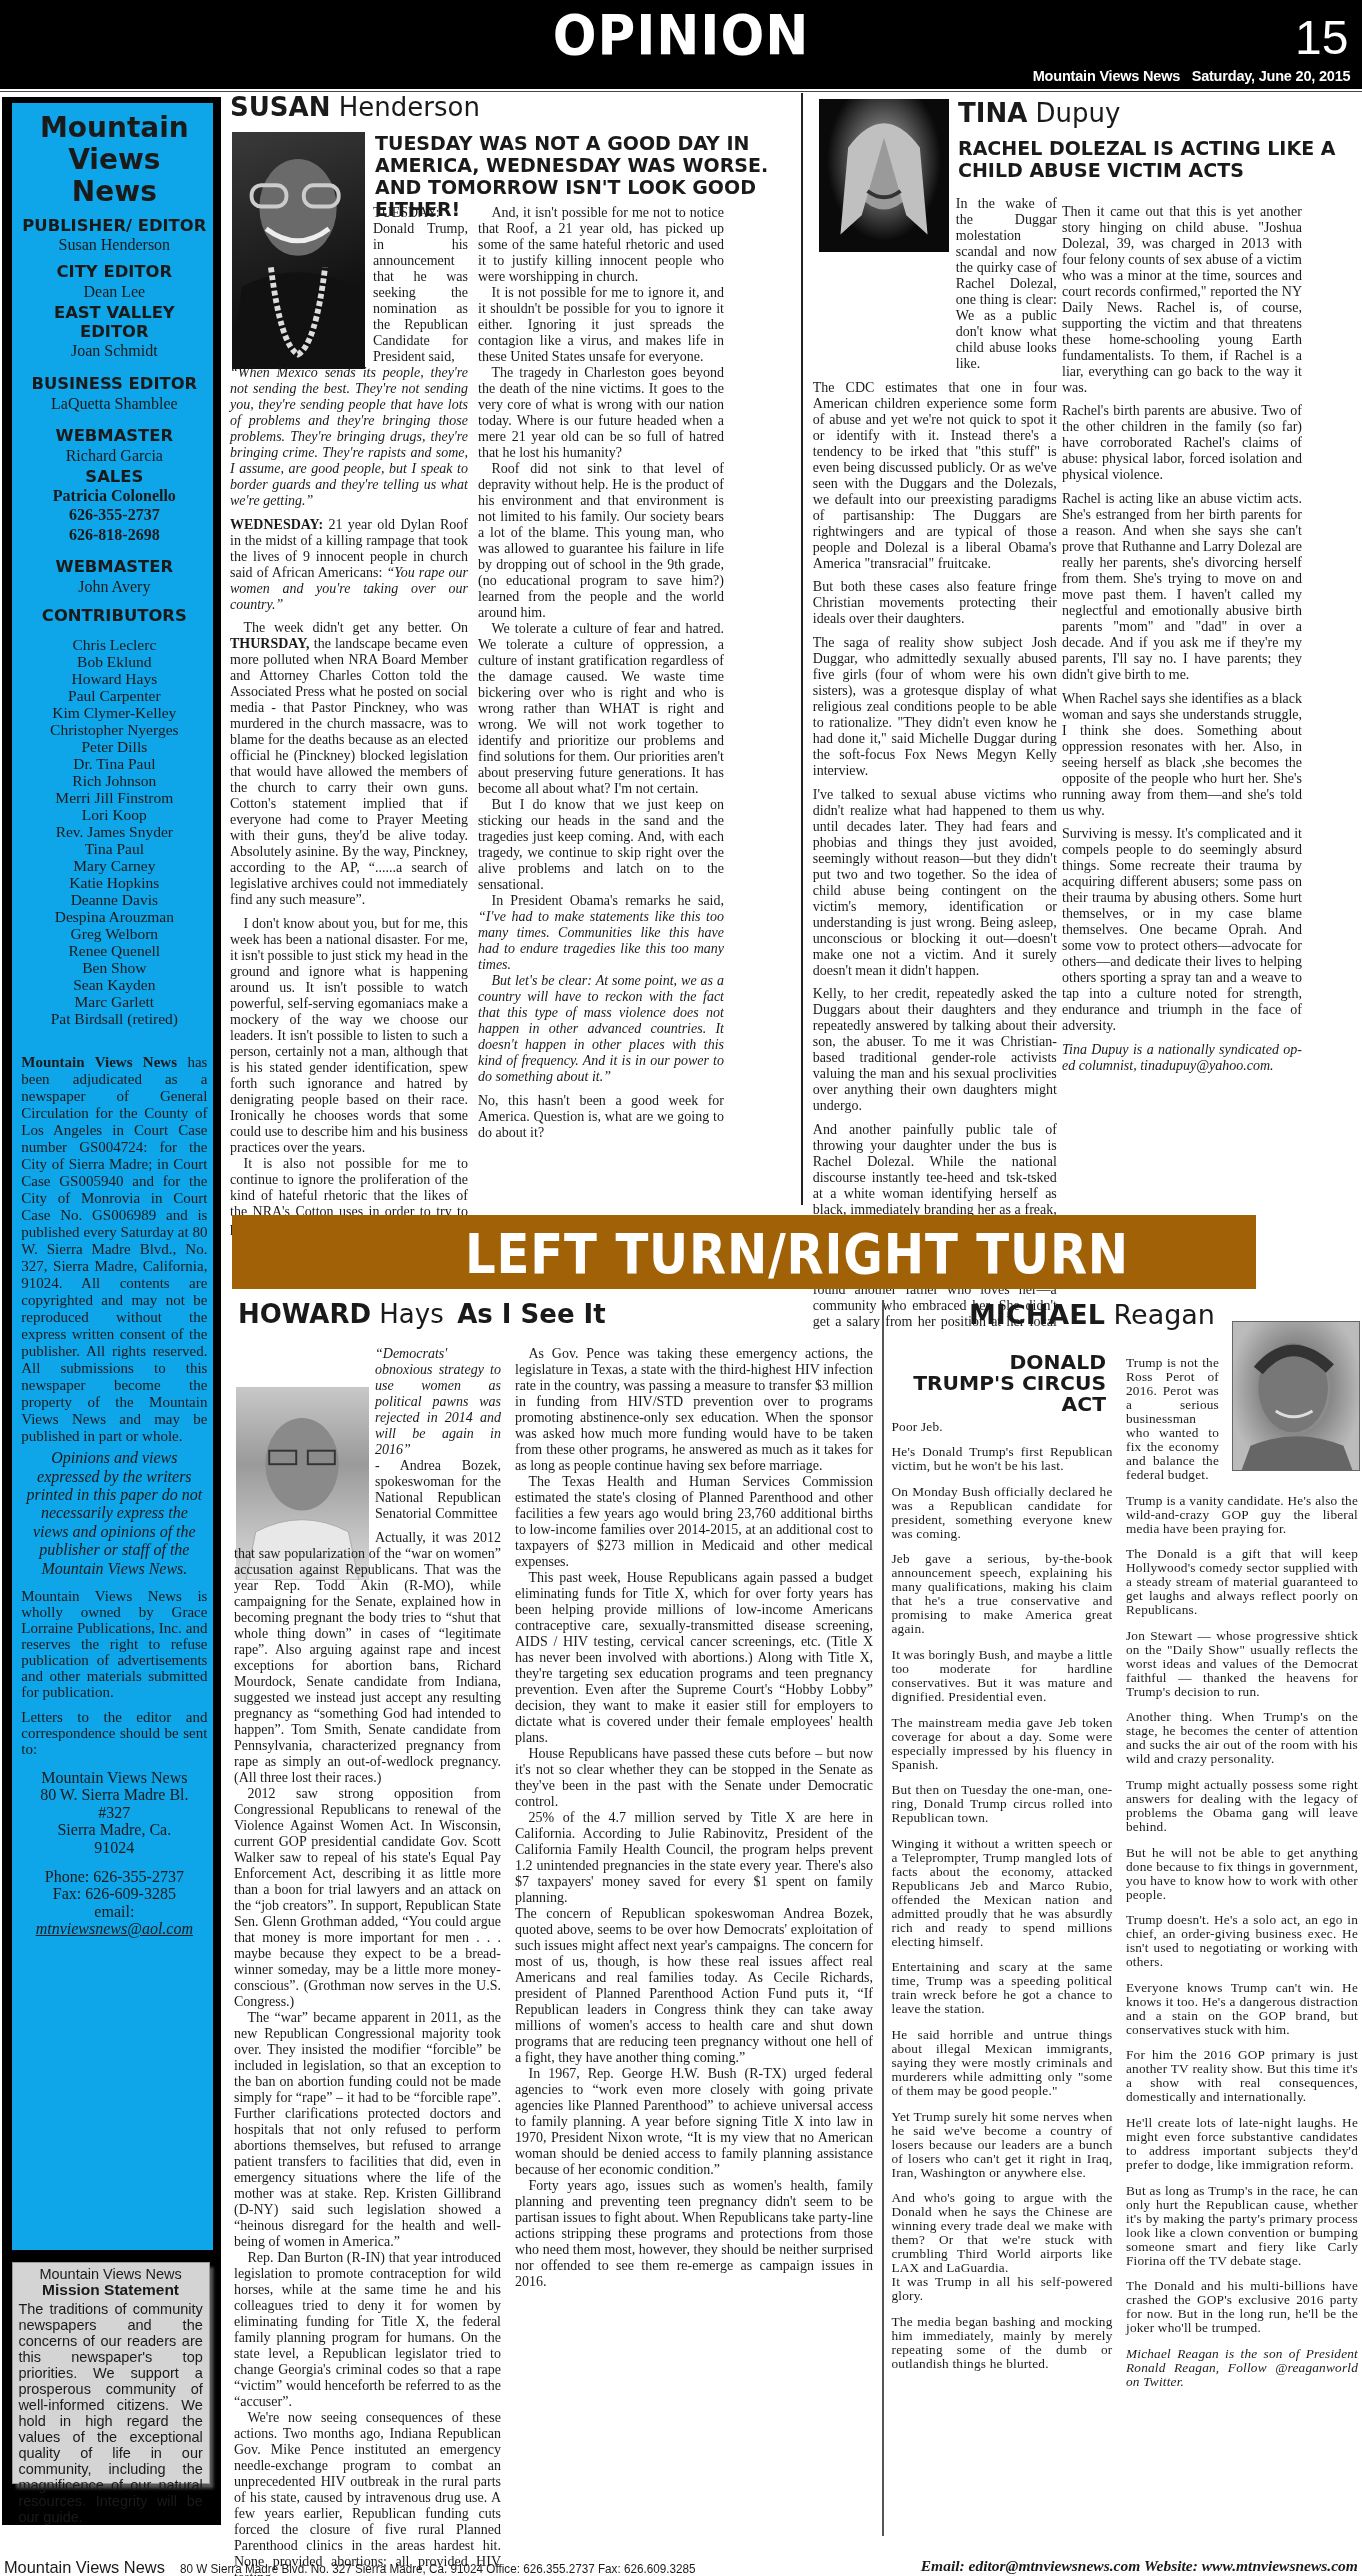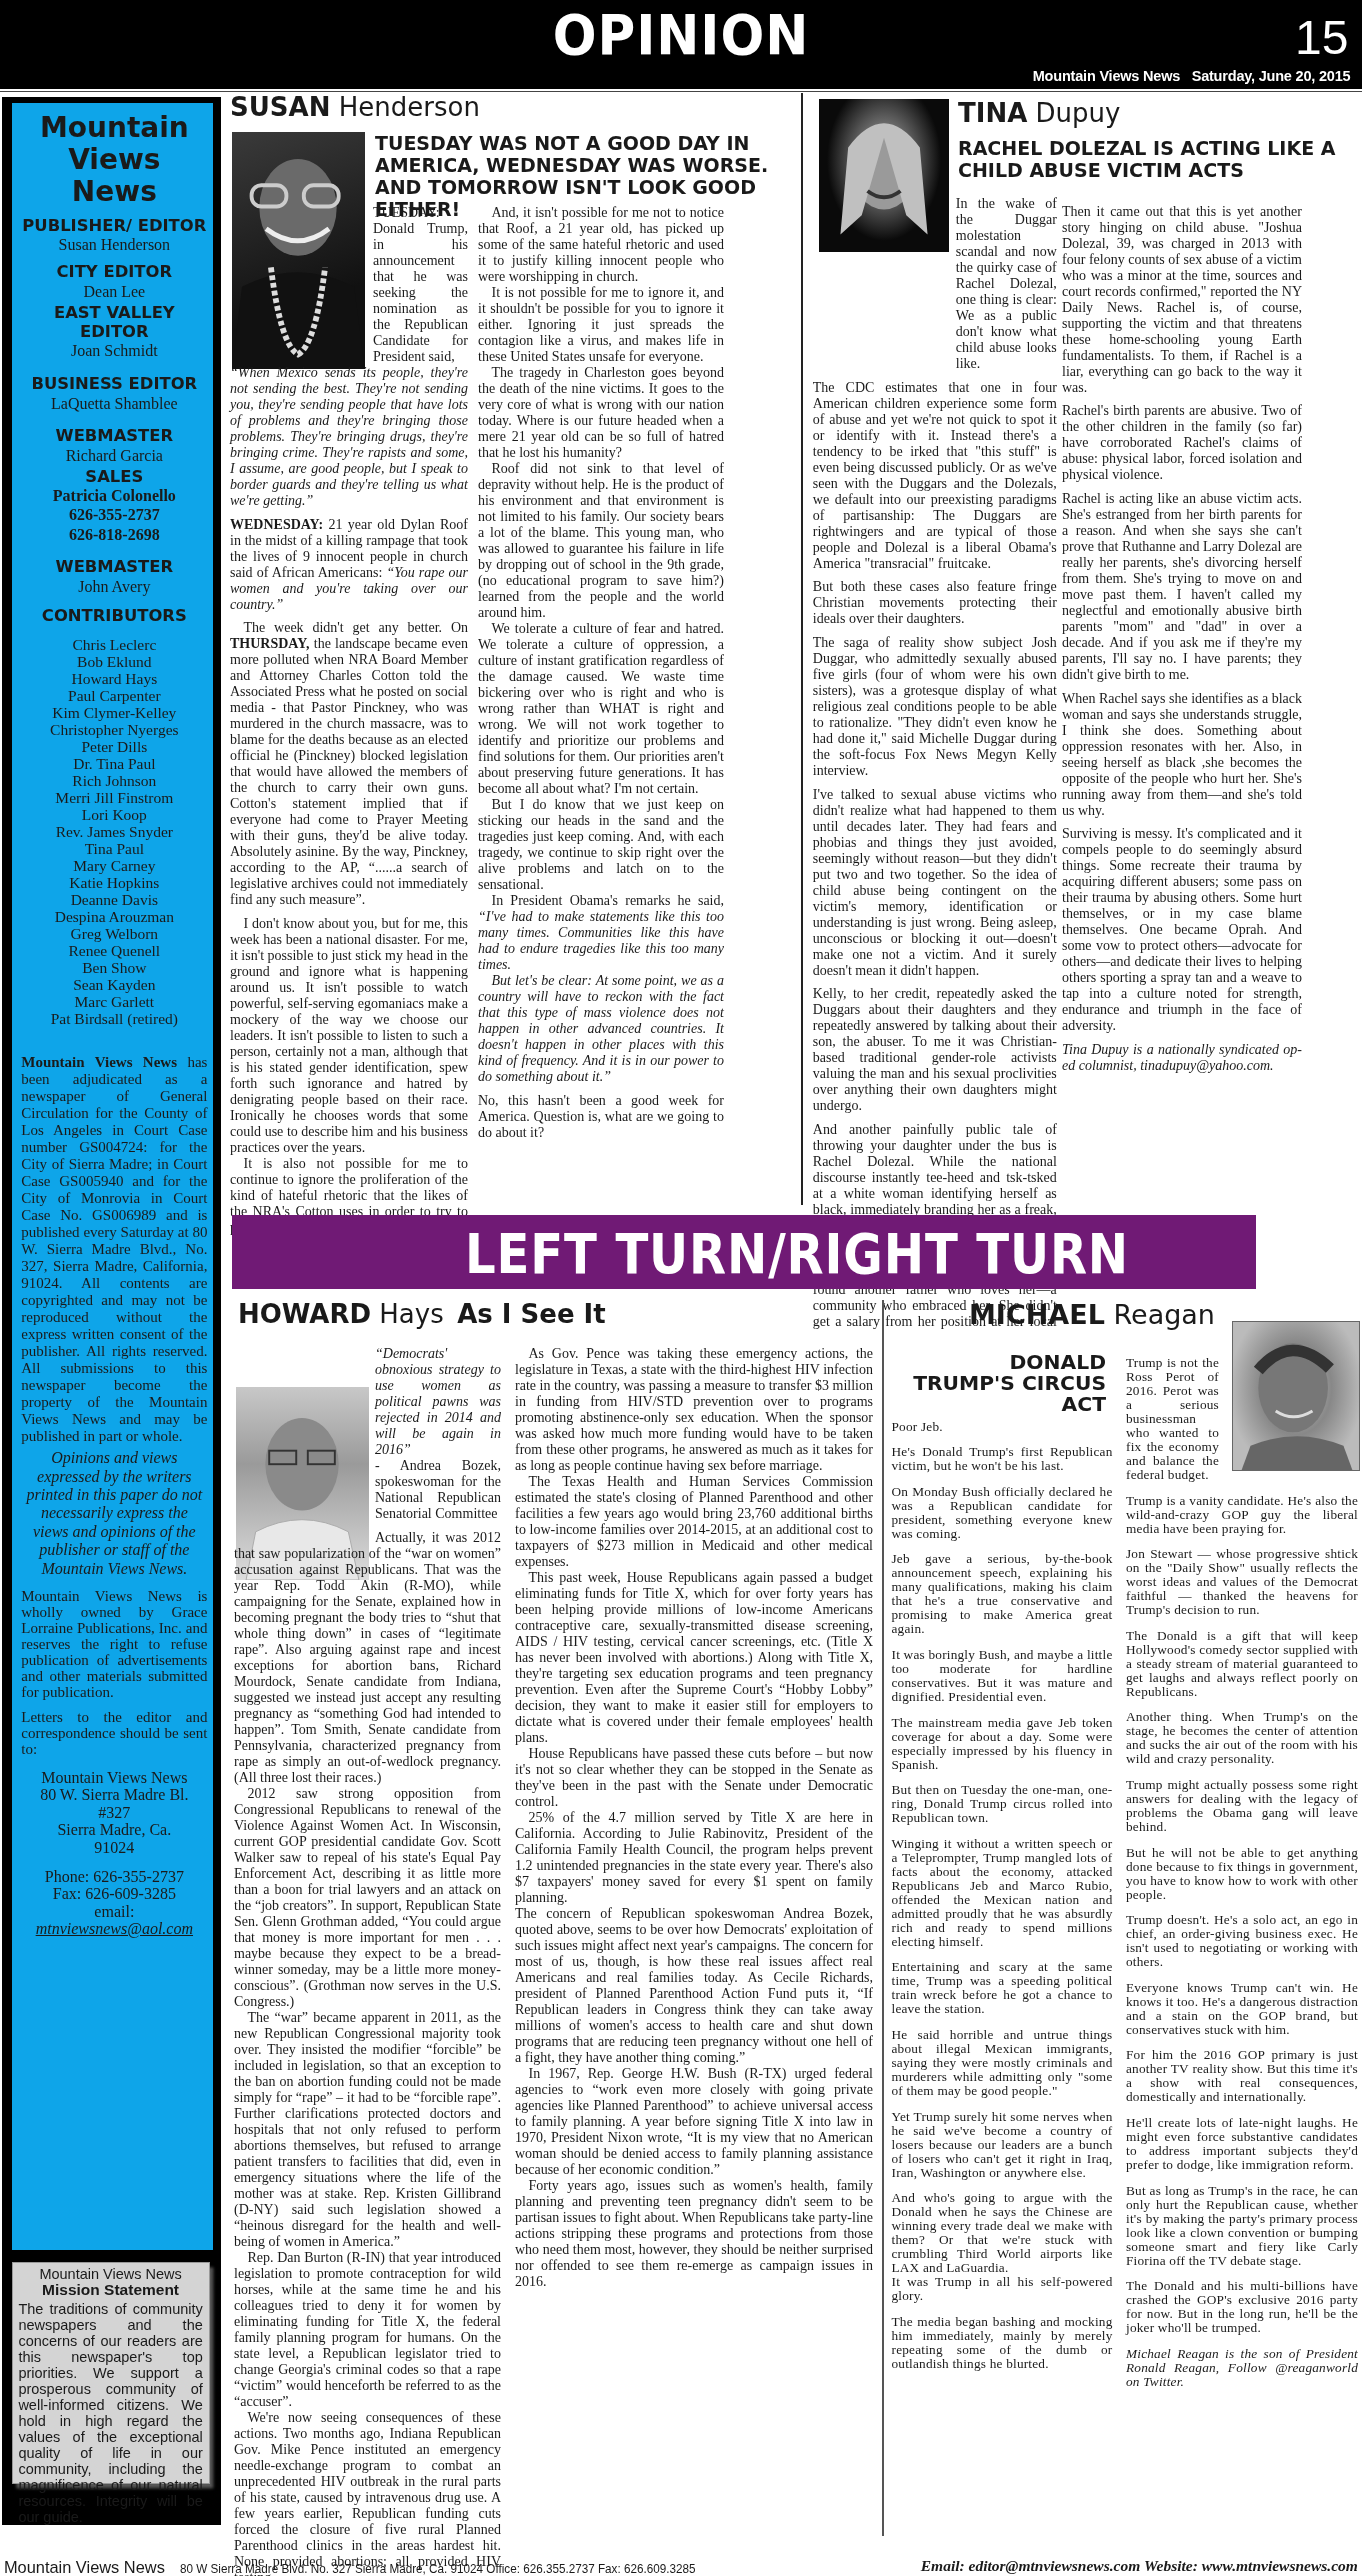--- a/index.html
+++ b/index.html
@@ -58,21 +58,21 @@
   
   .tina { position: absolute; left: 807px; top: 93px; width: 551px; height: 1114px; }
   .tina .photo { left: 11.6px; top: 5.8px; width: 130px; height: 153px; background: radial-gradient(ellipse at 50% 40%, #bbb 0%, #666 30%, #0a0a0a 62%); }
   .tina .byline { position: absolute; left: 151px; top: 5.8px; }
   .tina .headline { position: absolute; left: 151px; top: 44px; width: 397px; }
   .tina .col1 { position: absolute; left: 5.8px; top: 103px; width: 244px; }
   .tina .col1-head { margin-left: 143px; width: 101px; }
   .tina .col2 { position: absolute; left: 255px; top: 103px; width: 240px; }
 
   
-  .banner { position: absolute; left: 232px; top: 1215px; width: 1024px; height: 74px; background: #701a75; color: #fff; }
+  .banner { position: absolute; left: 232px; top: 1215px; width: 1024px; height: 74px; background: #a16207; color: #fff; }
   .banner span { position: absolute; left: 0; width: 1130px; top: 5.8px; text-align: center;
     font-family: "DejaVu Sans", sans-serif; font-weight: bold; font-size: 56px; letter-spacing: 1px; transform: scaleX(0.86); }
 
   
   .howard { position: absolute; left: 234px; top: 1296px; width: 642px; height: 1238px; }
   .howard .byline { position: absolute; left: 3.9px; top: 3.9px; }
   .howard .byline .col-name { font-weight: bold; margin-left: 13.5px; }
   .howard .photo { left: 1.9px; top: 44px; width: 133px; height: 268px; background: linear-gradient(180deg,#c8c8c8,#9a9a9a 40%,#ddd); }
   .howard .col1 { position: absolute; left: 0; top: 43px; width: 267px; }
   .howard .col1-head { margin-left: 141px; width: 126px; }
@@ -323,22 +323,22 @@
     <p class="gap">Entertaining and scary at the same time, Trump was a speeding political train wreck before he got a chance to leave the station.</p>
     <p class="gap">He said horrible and untrue things about illegal Mexican immigrants, saying they were mostly criminals and murderers while admitting only "some of them may be good people."</p>
     <p class="gap">Yet Trump surely hit some nerves when he said we've become a country of losers because our leaders are a bunch of losers who can't get it right in Iraq, Iran, Washington or anywhere else.</p>
     <p class="gap">And who's going to argue with the Donald when he says the Chinese are winning every trade deal we make with them? Or that we're stuck with crumbling Third World airports like LAX and LaGuardia.</p>
     <p>It was Trump in all his self-powered glory.</p>
     <p class="gap">The media began bashing and mocking him immediately, mainly by merely repeating some of the dumb or outlandish things he blurted.</p>
   </div>
   <div class="col2 body" style="top:60px;left:250px;width:232px;">
     <p class="col2-head">Trump is not the Ross Perot of 2016. Perot was a serious businessman who wanted to fix the economy and balance the federal budget.</p>
     <p class="gap">Trump is a vanity candidate. He's also the wild-and-crazy GOP guy the liberal media have been praying for.</p>
+    <p class="gap">The Donald is a gift that will keep Hollywood's comedy sector supplied with a steady stream of material guaranteed to get laughs and always reflect poorly on Republicans.</p>
     <p class="gap">Jon Stewart — whose progressive shtick on the "Daily Show" usually reflects the worst ideas and values of the Democrat faithful — thanked the heavens for Trump's decision to run.</p>
-    <p class="gap">The Donald is a gift that will keep Hollywood's comedy sector supplied with a steady stream of material guaranteed to get laughs and always reflect poorly on Republicans.</p>
     <p class="gap">Another thing. When Trump's on the stage, he becomes the center of attention and sucks the air out of the room with his wild and crazy personality.</p>
     <p class="gap">Trump might actually possess some right answers for dealing with the legacy of problems the Obama gang will leave behind.</p>
     <p class="gap">But he will not be able to get anything done because to fix things in government, you have to know how to work with other people.</p>
     <p class="gap">Trump doesn't. He's a solo act, an ego in chief, an order-giving business exec. He isn't used to negotiating or working with others.</p>
     <p class="gap">Everyone knows Trump can't win. He knows it too. He's a dangerous distraction and a stain on the GOP brand, but conservatives stuck with him.</p>
     <p class="gap">For him the 2016 GOP primary is just another TV reality show. But this time it's a show with real consequences, domestically and internationally.</p>
     <p class="gap">He'll create lots of late-night laughs. He might even force substantive candidates to address important subjects they'd prefer to dodge, like immigration reform.</p>
     <p class="gap">But as long as Trump's in the race, he can only hurt the Republican cause, whether it's by making the party's primary process look like a clown convention or bumping someone smart and fiery like Carly Fiorina off the TV debate stage.</p>
     <p class="gap">The Donald and his multi-billions have crashed the GOP's exclusive 2016 party for now. But in the long run, he'll be the joker who'll be trumped.</p>
     <p class="gap it">Michael Reagan is the son of President Ronald Reagan,  Follow @reaganworld on Twitter.</p>

